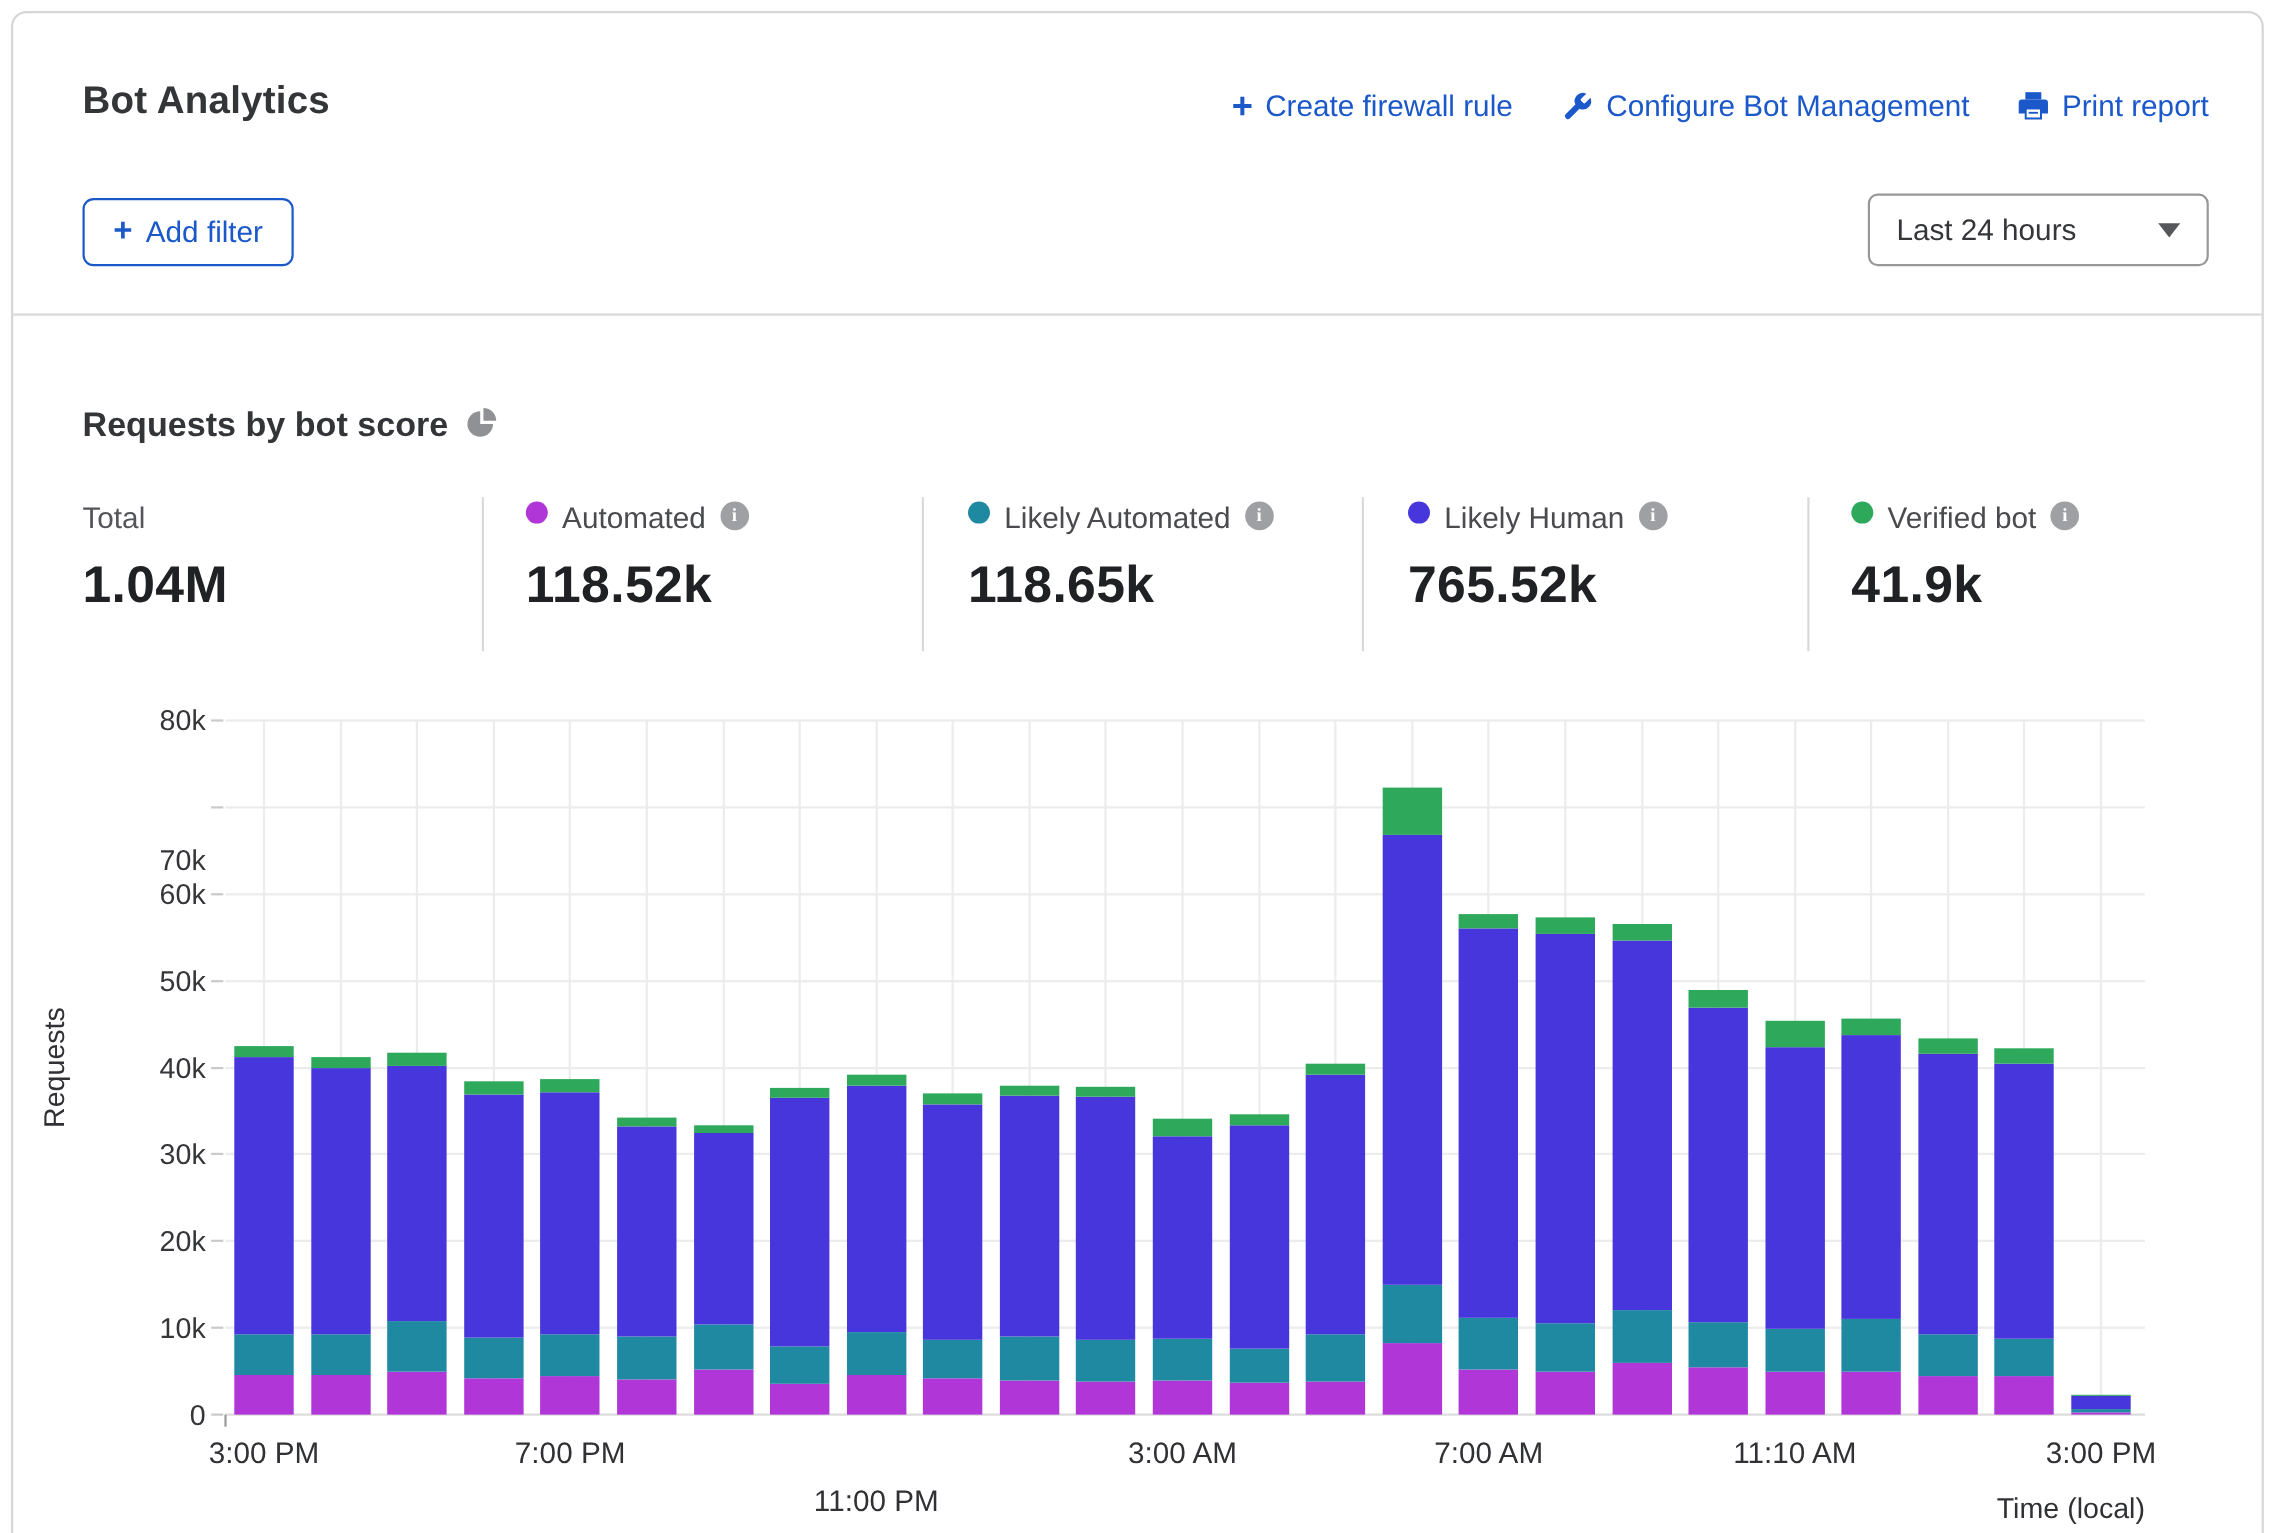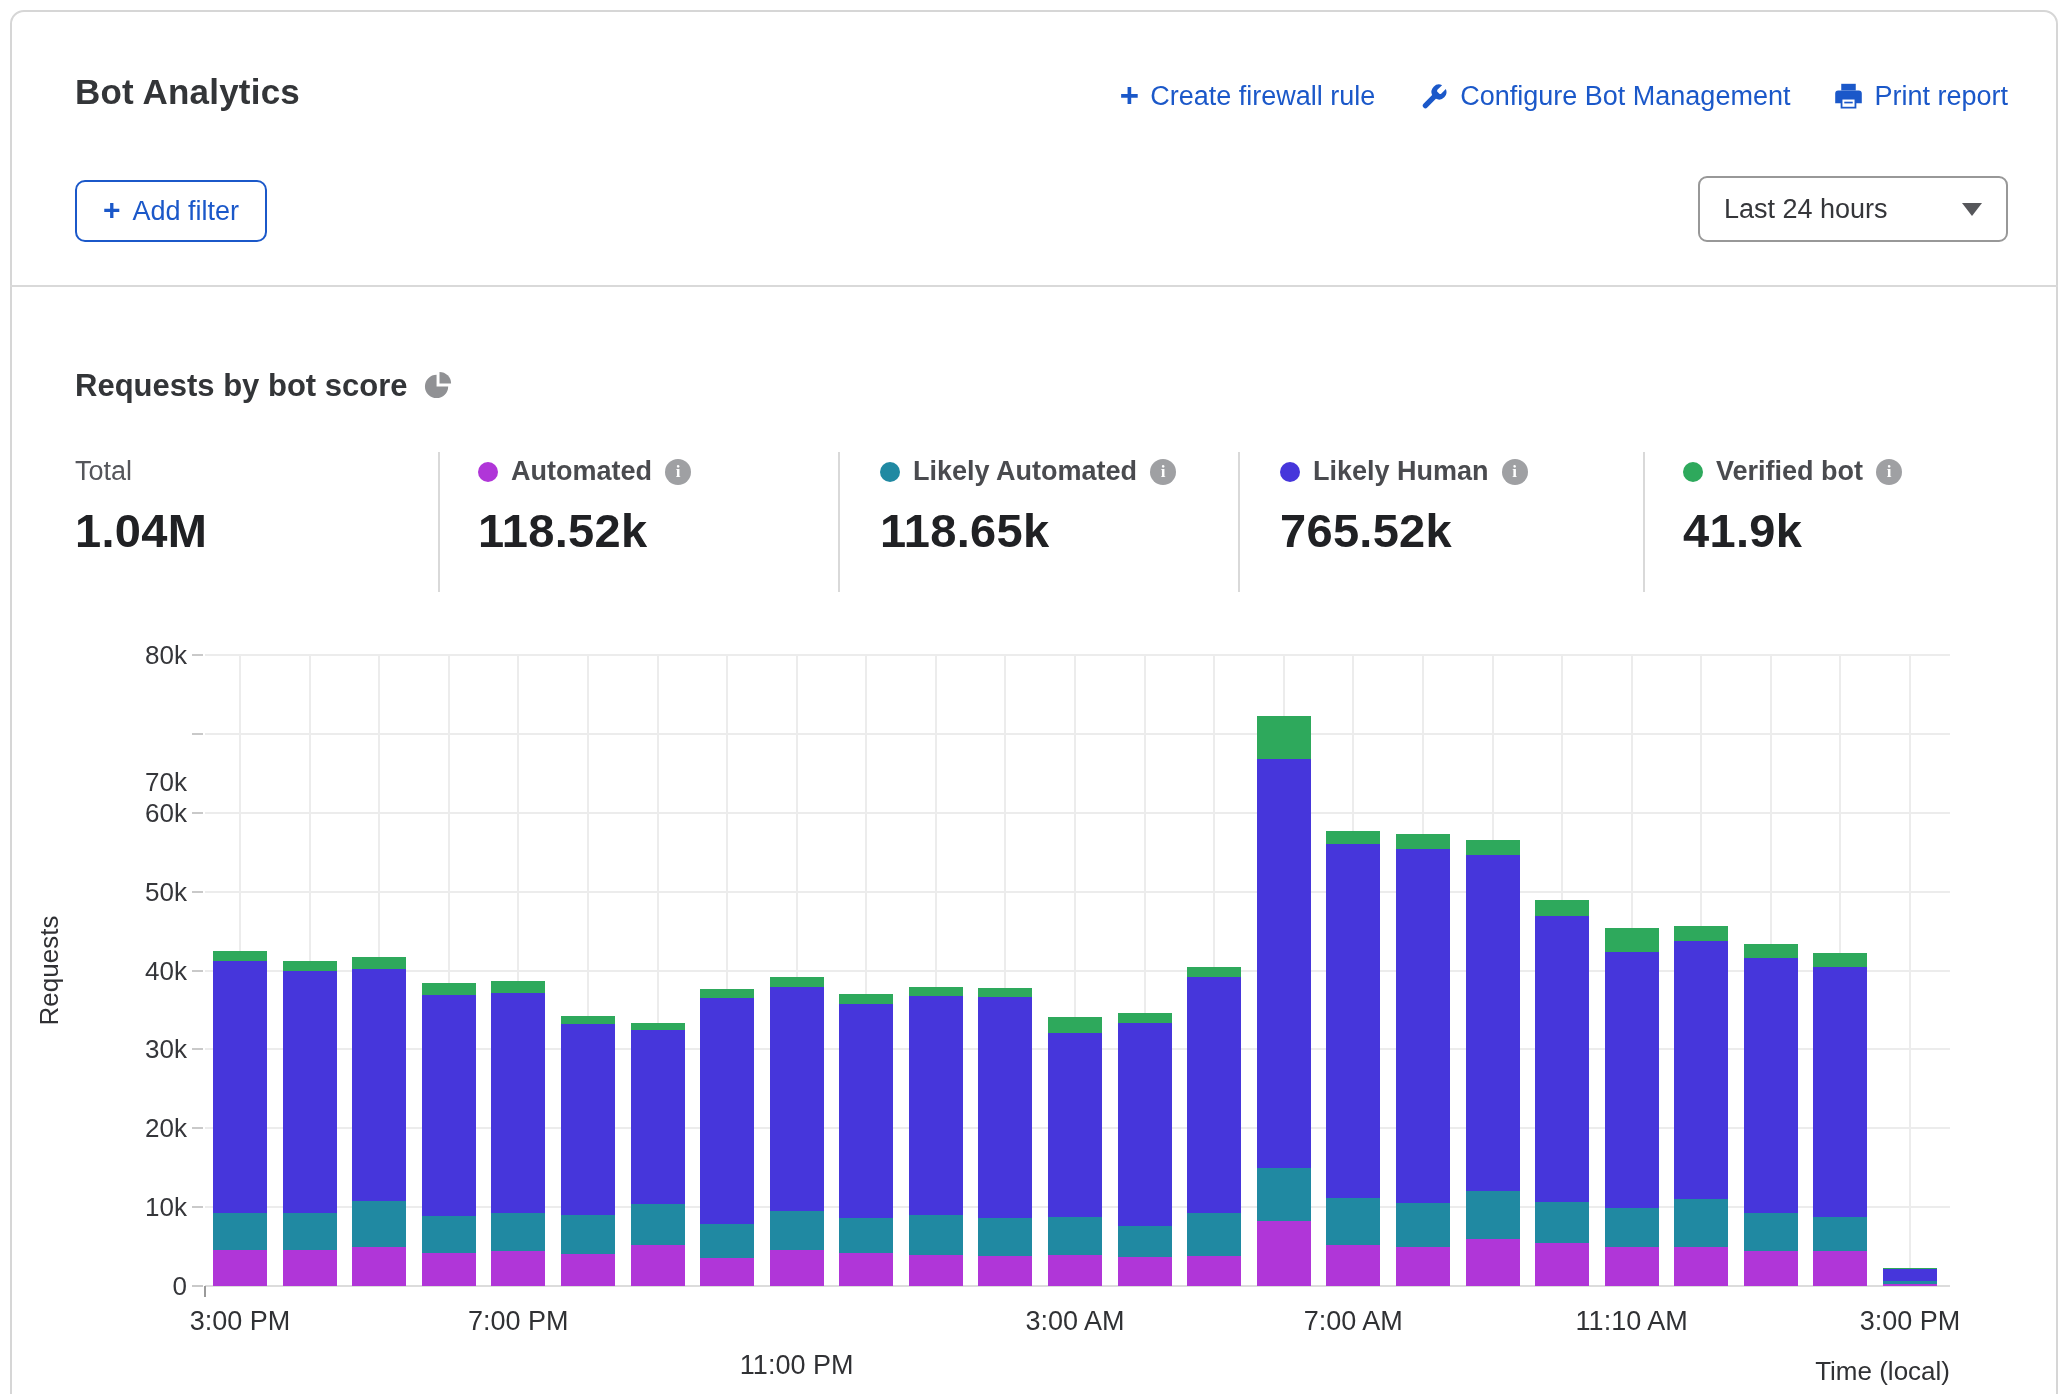--- a/index.html
+++ b/index.html
@@ -27,22 +27,22 @@
   .caret-down { margin-left:auto; width:0; height:0; border-left:10px solid transparent;
           border-right:10px solid transparent; border-top:13px solid #56575b; }
 
   .divider { position:absolute; left:10px; top:285px; width:2048px; height:2px; background:#d9d9d9; }
 
   .section-title-row { position:absolute; left:75px; top:368px; display:flex; align-items:center; gap:16px; }
   .section-title { font-size:31px; font-weight:700; color:#333538; }
 
   .stats-sep { position:absolute; top:452px; width:2px; height:140px; background:#d9d9d9; }
   .stat-col { position:absolute; top:456px; }
-  .stat-label-row { display:flex; align-items:center; gap:13px; }
-  .stat-label { font-size:27px; color:#4a4b4f;font-weight:bold; }
+  .stat-label-row { display:flex; align-items:flex-start; gap:13px; }
+  .stat-label { font-size:27px; color:#4a4b4f; }
   .total-label { font-size:27px; color:#55565b; }
   .dot { width:20px; height:20px; border-radius:50%; }
   .info-badge { width:26px; height:26px; border-radius:50%; background:#9fa0a3; color:#fff;
           font-size:17px; font-weight:700; display:flex; align-items:center; justify-content:center;
           font-family:"Liberation Serif", serif; }
   .stat-value { margin-top:16px; font-size:47px; font-weight:700; color:#202124; letter-spacing:.3px; }
 
   .plot { position:absolute; left:205px; top:655px; width:1745px; height:631px; }
   .hgrid { position:absolute; left:0; width:100%; height:2px; background:#ececec; }
   .hgrid.zero { background:#dcdcdc; }

